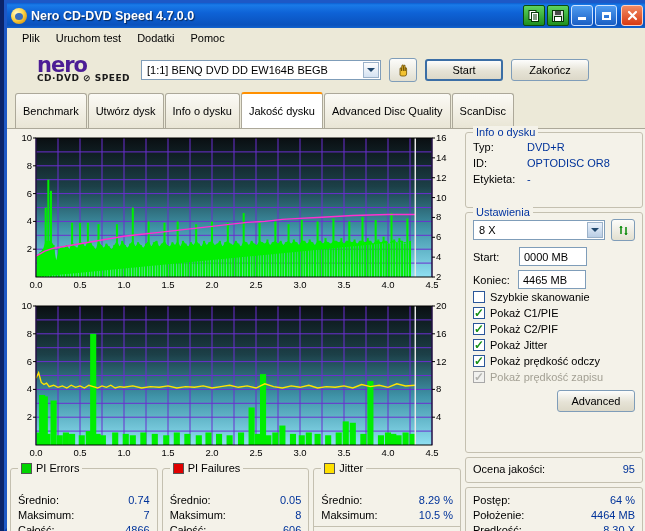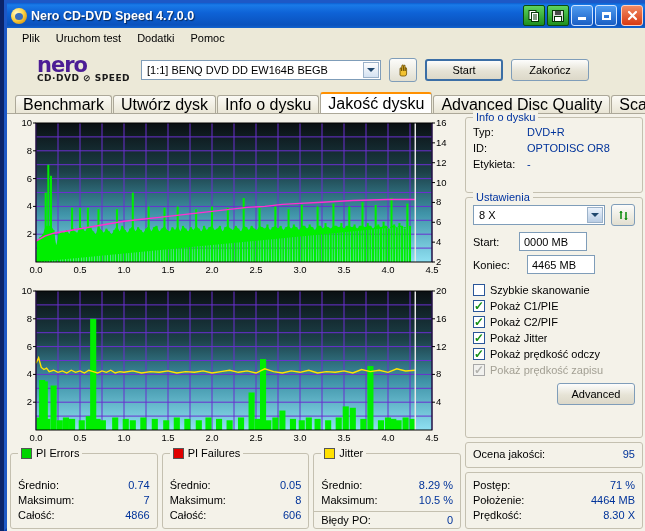--- a/index.html
+++ b/index.html
@@ -94,25 +94,25 @@
     display:flex;align-items:center;justify-content:center;
     font-size:11px;color:#000;box-sizing:border-box;
   }
   .btn.primary{border:2px solid #3b6ea5;font-weight:normal;}
   
   .tabstrip{
     flex:0 0 21px;display:flex;align-items:flex-end;padding-left:8px;gap:1px;
     background:#ece9d8;position:relative;
   }
   .tab{
-    height:18px;padding:0 7px;box-sizing:border-box;
+    height:18px;padding:17px 7px;box-sizing:border-box;
     background:linear-gradient(to bottom,#fbfaf5,#e9e5d5);
     border:1px solid #aca899;border-bottom:none;
     border-radius:3px 3px 0 0;
-    display:flex;align-items:center;font-size:16px;color:#000;white-space:nowrap;
+    display:flex;align-items:center;font-size:11px;color:#000;white-space:nowrap;
   }
   .tab.active{
     height:21px;background:#fff;border-color:#aca899;
     border-top:2px solid #ff9000;font-weight:normal;z-index:3;
   }
   
   .content{
     flex:1;display:flex;background:#f4f2e9;border-top:1px solid #aca899;
     padding:3px;gap:4px;box-sizing:border-box;
   }
@@ -692,21 +692,21 @@
                 <path d="M4 2 L2.2 4 L5.8 4 Z" fill="#169016"></path>
                 <path d="M9 11 L7.2 9 L10.8 9 Z" fill="#169016"></path>
               </svg>
           </div>
         </div>
 
         <div style="display:flex;align-items:center;gap:6px;margin-bottom:4px;">
           <span style="width:40px;">Start:</span>
           <div class="field">0000 MB</div>
         </div>
-        <div style="display:flex;align-items:center;gap:14px;margin-bottom:8px;">
+        <div style="display:flex;align-items:center;gap:5px;margin-bottom:0;">
           <span style="width:40px;">Koniec:</span>
           <div class="field">4465 MB</div>
         </div>
 
         <div class="cbrow">
           <span class="cb"></span>
           <span>Szybkie skanowanie</span>
         </div>
         <div class="cbrow">
           <span class="cb">
@@ -747,21 +747,21 @@
       <div class="grp" style="flex:0 0 24px;padding-top:4px;">
         <div class="row">
           <span class="lb">Ocena jakości:</span>
           <span class="vl">95</span>
         </div>
       </div>
 
       <div class="grp" style="flex:0 0 56px;padding-top:5px;">
         <div class="row">
           <span class="lb">Postęp:</span>
-          <span class="vl">71 %</span>
+          <span class="vl">64 %</span>
         </div>
         <div class="row">
           <span class="lb">Położenie:</span>
           <span class="vl">4464 MB</span>
         </div>
         <div class="row">
           <span class="lb">Prędkość:</span>
           <span class="vl">8.30 X</span>
         </div>
       </div>

